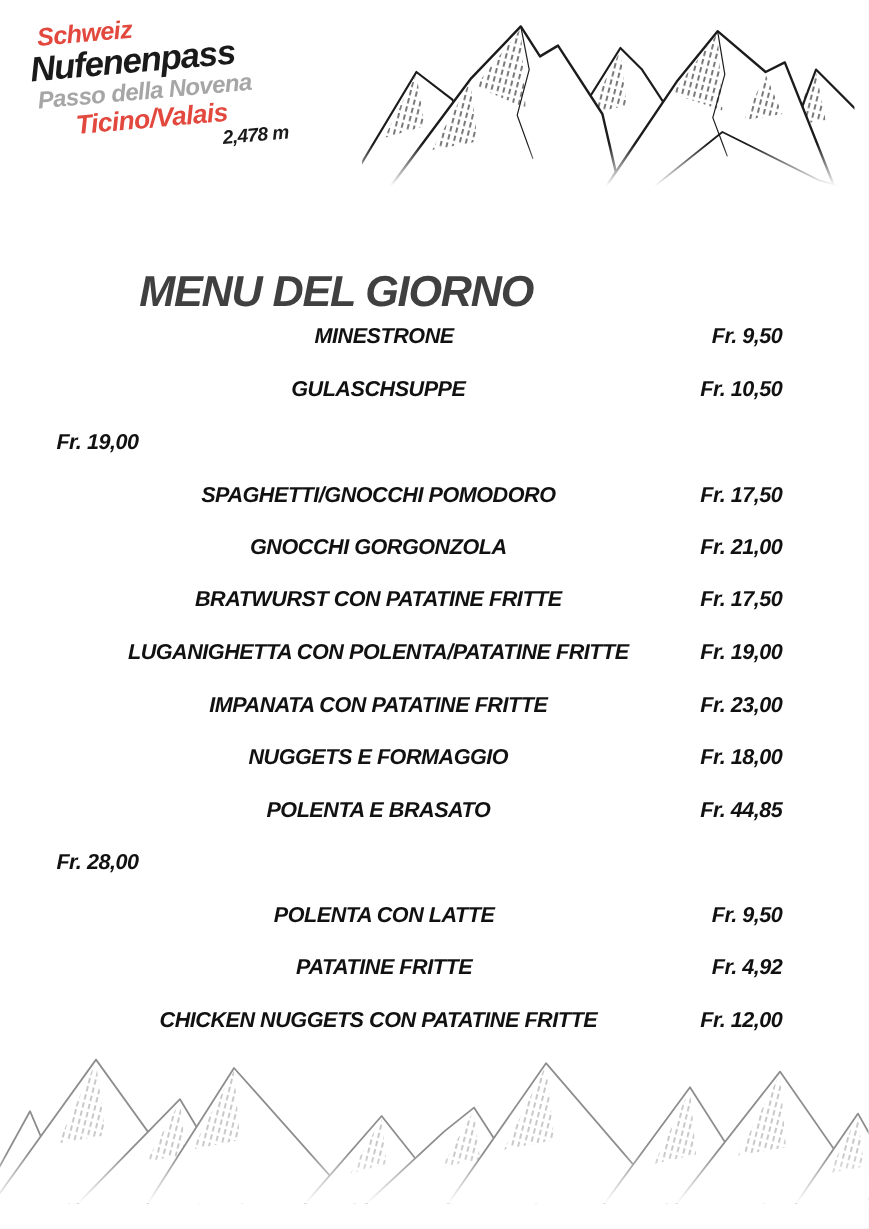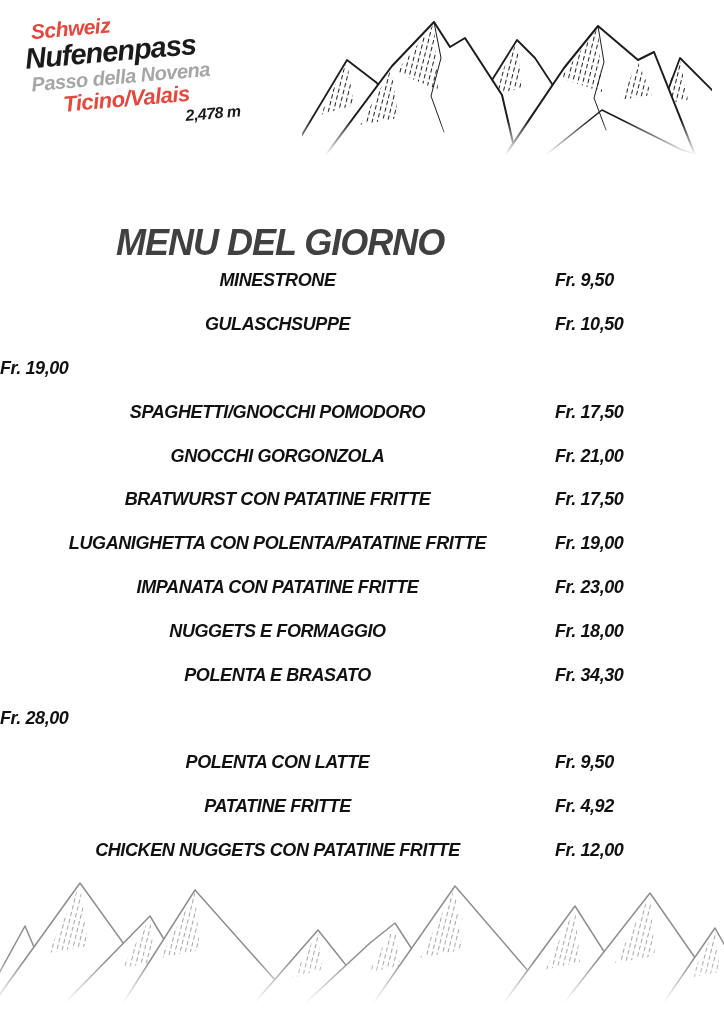--- a/index.html
+++ b/index.html
@@ -62,20 +62,21 @@
   .row {
     display: flex;
     align-items: center;
     height: 43.8px;
     font-style: italic;
     font-weight: bold;
     font-size: 18px;
     letter-spacing: -0.4px;
     color: #111111;
     white-space: nowrap;
+    padding-left: 47px;
   }
   .name  { width: 555px; text-align: center; }
   .price { flex: 1; text-align: left; }
 </style>
 </head>
 <body>
 
 <div class="page">
 
   <div class="loc">
@@ -163,21 +164,21 @@
         <span class="price">Fr. 23,00</span>
       </div>
 
       <div class="row">
         <span class="name">NUGGETS E FORMAGGIO</span>
         <span class="price">Fr. 18,00</span>
       </div>
 
       <div class="row">
         <span class="name">POLENTA E BRASATO</span>
-        <span class="price">Fr. 34,30</span>
+        <span class="price">Fr. 44,85</span>
       </div>
 
       <div class="row">
         <span class="price">Fr. 28,00</span>
       </div>
 
       <div class="row">
         <span class="name">POLENTA CON LATTE</span>
         <span class="price">Fr. 9,50</span>
       </div>

